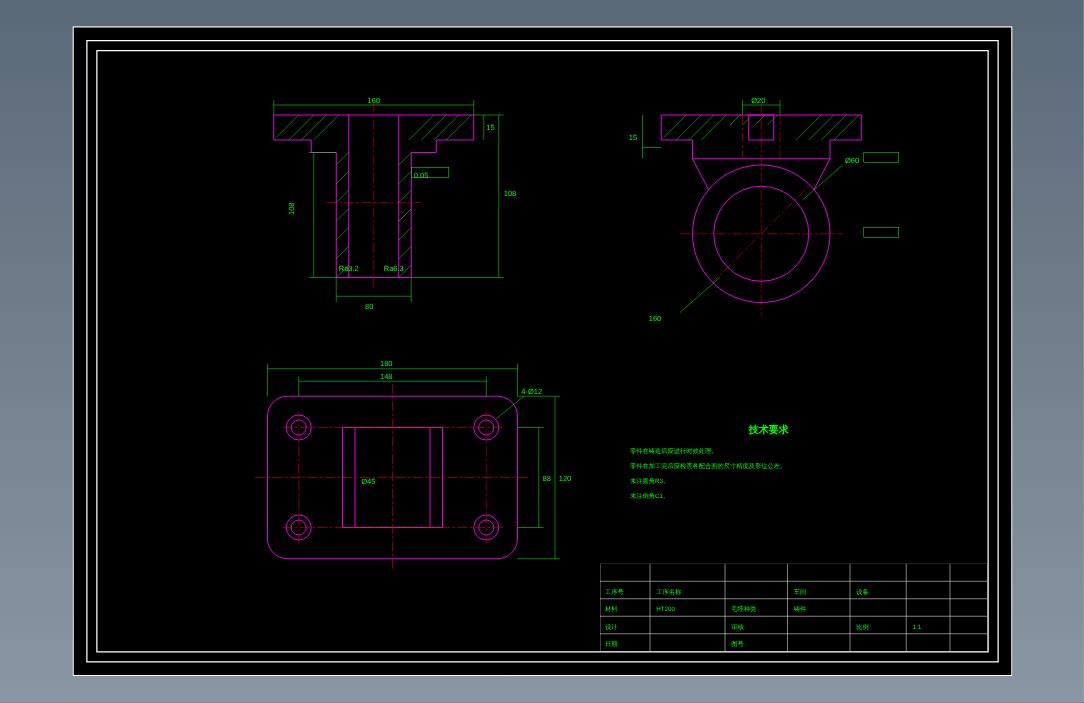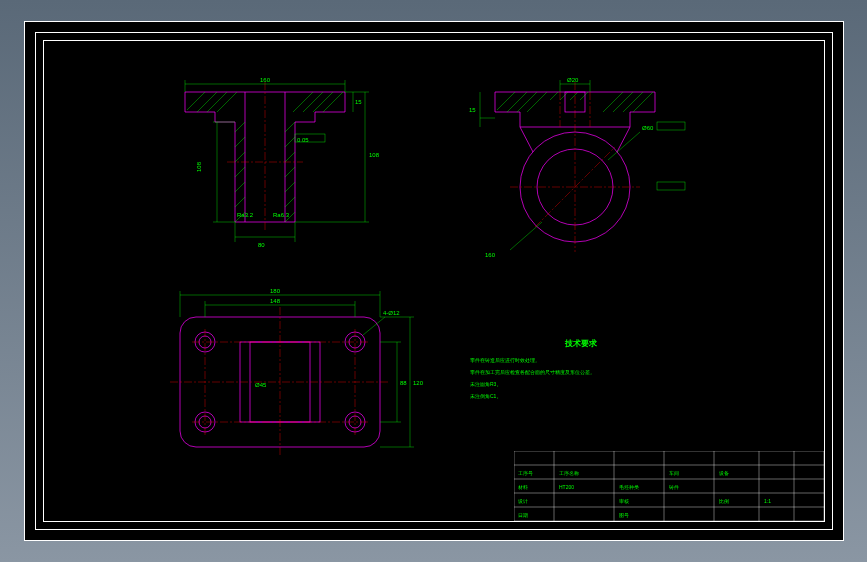--- a/index.html
+++ b/index.html
@@ -1,17 +1,17 @@
 <!DOCTYPE html>
 <html><head>
 <meta charset="utf-8">
 <style>
 *{margin:0;padding:0;box-sizing:border-box}
 body{background:linear-gradient(180deg,#5a6978 0%,#8a96a3 100%);width:867px;height:562px;display:flex;align-items:center;justify-content:center;font-family:Arial,sans-serif}
-.sheet{width:820px;height:520px;background:#000;border:1px solid #fff;position:relative}
+.sheet{width:752px;height:520px;background:#000;border:1px solid #fff;position:relative}
 .frame{position:absolute;inset:10px;border:1px solid #fff}
 .inner{position:absolute;inset:18px;border:1px solid #fff}
 .view{position:absolute}
 .pl{stroke:#f0f;stroke-width:0.7;fill:none}
 .hatch{stroke:#0f0;stroke-width:0.4}
 .cl{stroke:#f00;stroke-width:0.4;stroke-dasharray:8 2 2 2}
 .dim{stroke:#0f0;stroke-width:0.4;fill:none}
 .dimt{fill:#0f0;font-size:6px}
 .wh{stroke:#fff;stroke-width:0.4;fill:none}
 .gtxt{fill:#0f0;font-size:8px;font-weight:bold}

